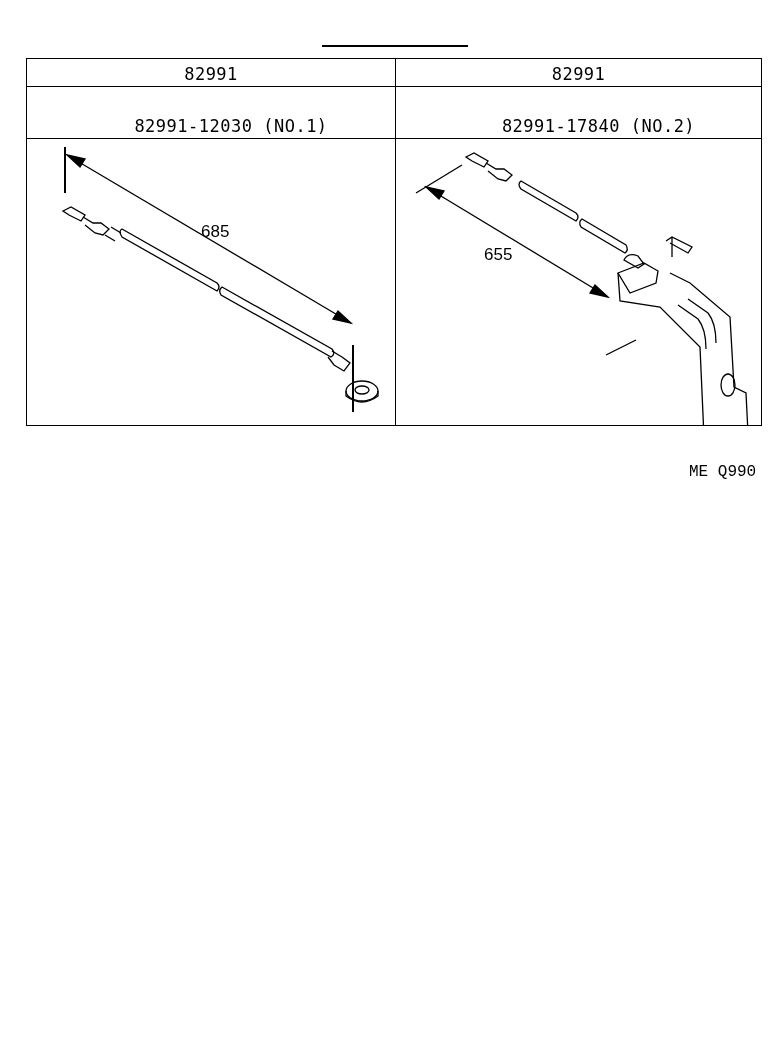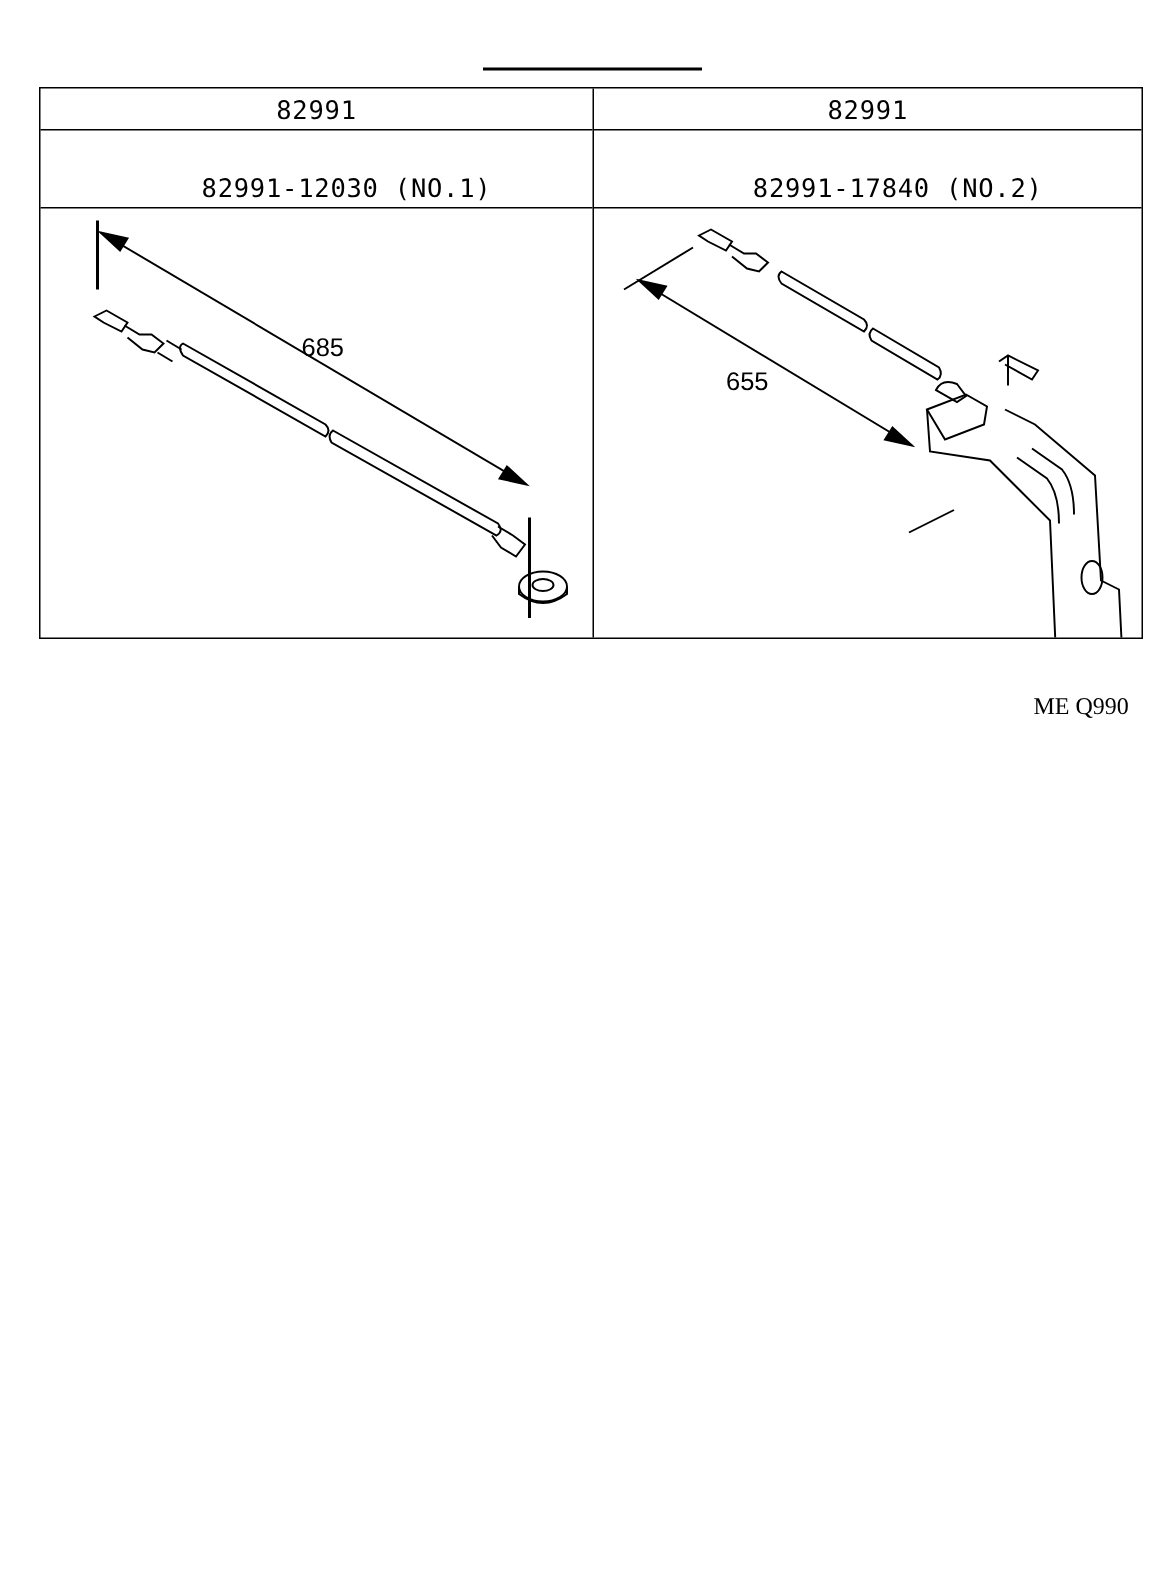--- a/index.html
+++ b/index.html
@@ -8,21 +8,21 @@
   .table { position:absolute; left:26px; top:58px; width:736px; height:368px; border:1.5px solid #000; box-sizing:border-box; }
   .col { position:absolute; top:0; height:100%; }
   .col.left { left:0; width:369px; border-right:1.5px solid #000; box-sizing:border-box; }
   .col.right { left:369px; width:365px; }
   .cell { position:absolute; left:0; right:0; text-align:center; font-size:17px; letter-spacing:0.5px; }
   .row1 { top:0; height:28px; line-height:30px; border-bottom:1.5px solid #000; box-sizing:border-box; }
   .row2 { top:28px; height:28px; line-height:30px; border-bottom:1.5px solid #000; box-sizing:border-box;margin-top:24px; }
   .row2 span { position:relative; left:20px; }
   .pic { position:absolute; top:56px; left:0; right:0; bottom:0; }
   .pic svg { position:absolute; left:0; top:0; }
-  .code { position:absolute; left:689px; top:463px; font-family:Liberation Serif, serif; font-size:16px; }
+  .code { position:absolute; left:689px; top:463px; font-family:Liberation Mono, monospace; font-size:16px; }
 </style>
 </head>
 <body>
 
 <div class="topline"></div>
 
 <div class="table">
   <div class="col left">
     <div class="cell row1"><span>82991</span></div>
     <div class="cell row2"><span>82991-12030 (NO.1)</span></div>

